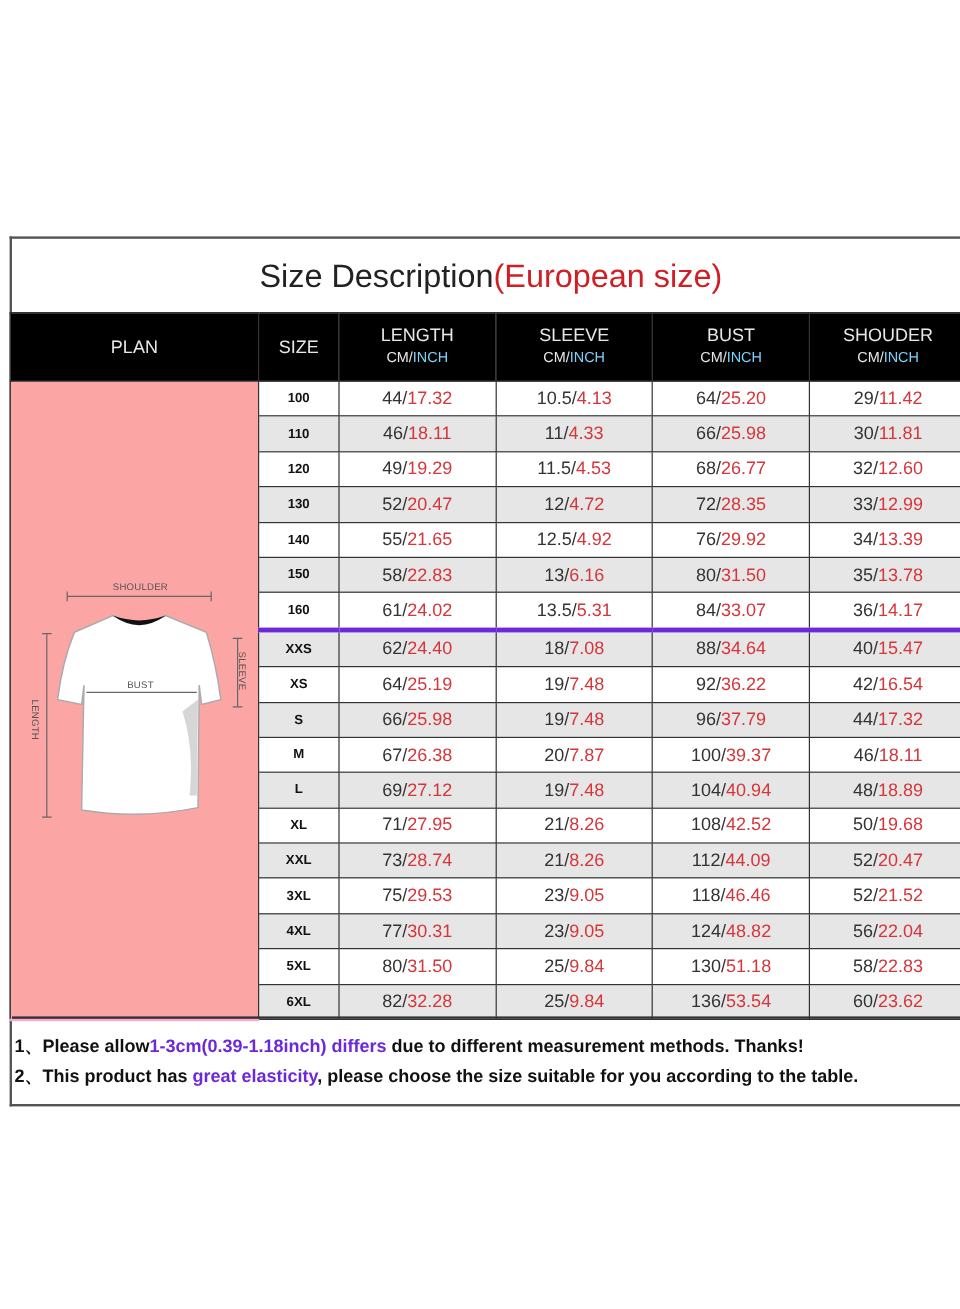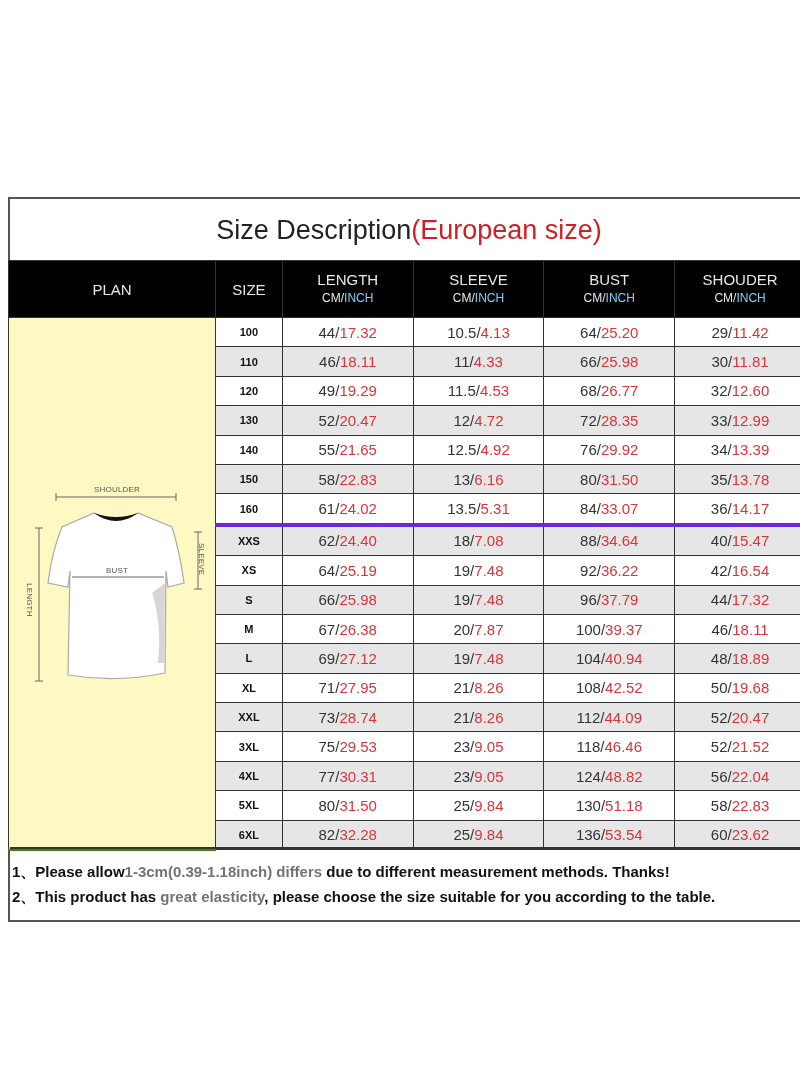--- a/index.html
+++ b/index.html
@@ -14,24 +14,24 @@
   th, td { border:1px solid #333; text-align:center; padding:0; }
   thead th { background:#000; color:#e8e8e8; font-weight:normal; height:56px; font-size:15px; line-height:19px; }
   thead th .unit { font-size:12px; }
   thead th .inch { color:#7dd3fc; }
   tbody td { height:28.4px; font-size:15px; }
   tbody tr:nth-child(even) td.data, tbody tr:nth-child(even) td.size { background:#e6e6e6; }
   td.size { font-weight:bold; font-size:11px; color:#111; }
   td.data { color:#333; }
   td.data .in { color:#d6363a; }
   tr.sep td.size, tr.sep td.data { border-top:4px solid #6d28d9; }
-  td.plan { background:#fef9c3; vertical-align:middle; border-bottom:2px solid #4d7c0f; }
+  td.plan { background:#fca5a5; vertical-align:middle; border-bottom:2px solid #f9a8d4; }
   .notes { position:absolute; left:0; right:0; top:648px; height:76px; border-top:2px solid #333; }
   .note { position:absolute; left:2px; font-size:15px; font-weight:bold; color:#111; white-space:nowrap; }
-  .note .red { color:#737373; }
+  .note .red { color:#6d28d9; }
   .shirt { position:relative; width:200px; height:220px; margin:0 auto; }
   .lbl { position:absolute; font-size:8px; color:#555; letter-spacing:0.2px; }
 </style>
 </head>
 <body>
 
 <div class="frame">
   <div class="title">
     <span>Size Description</span>
       <span class="red">(European size)</span>

